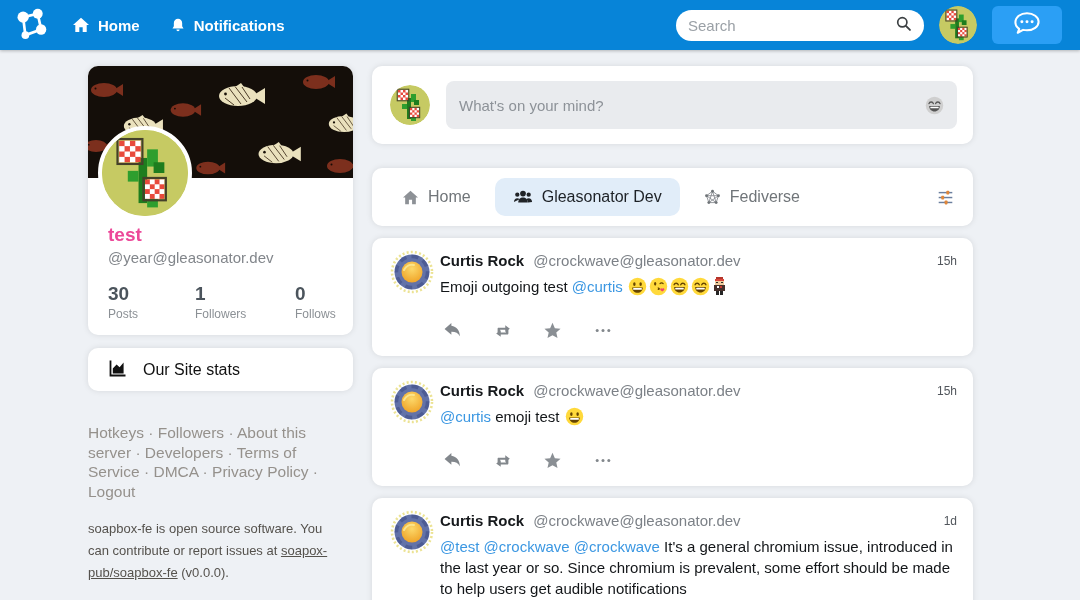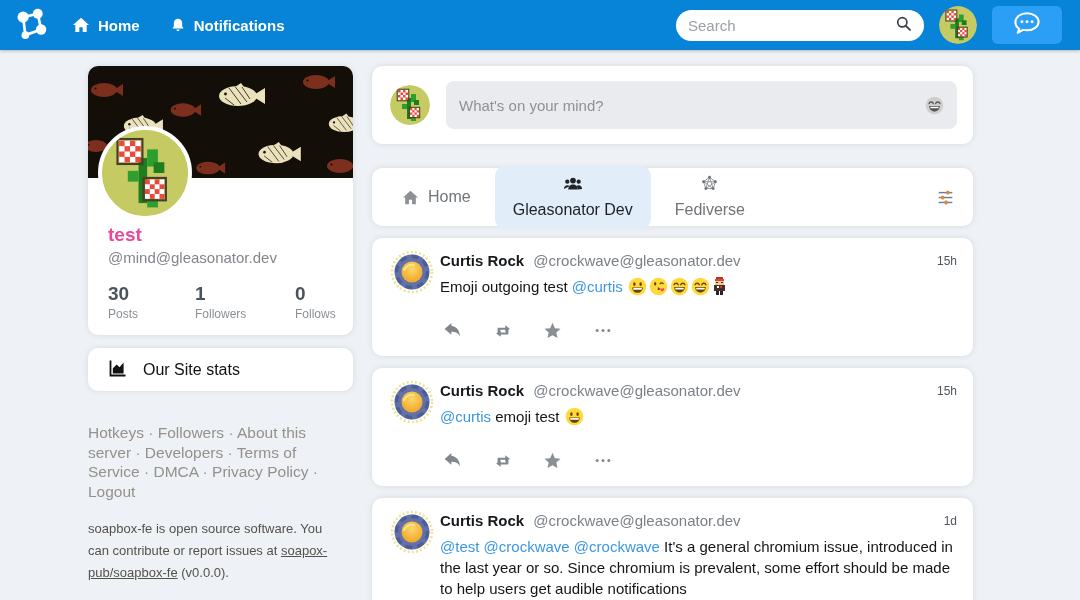--- a/index.html
+++ b/index.html
@@ -62,21 +62,21 @@
                    display:flex; align-items:center; padding:0 13px; }
   .compose-field input { flex:1; border:none; outline:none; background:transparent; font-size:15px;
                          font-family:"Liberation Sans",sans-serif; color:#333; }
   .compose-field input::placeholder { color:#8d9298; }
   .emoji-btn { cursor:pointer; display:flex; margin-left:8px; }
 
   
   .tabs { margin-top:24px; height:58px; display:flex; align-items:center; padding:0 18px; }
   .tab { display:flex; align-items:center; gap:9px; font-size:16px; color:#707579; cursor:pointer;
          padding:10px 12px; border-radius:10px; }
-  .tab + .tab { margin-left:12px;flex-direction:column; }
+  .tab + .tab { margin-left:12px; }
   .tab.active { background:#e1edf9; color:#1d2126; font-weight:500; padding:10px 18px; }
   .tab svg { display:block; }
   .col-settings { margin-left:auto; cursor:pointer; display:flex; }
 
   
   .timeline { margin-top:12px; }
   .post { position:relative; padding:14px 16px 16px 18px; margin-bottom:12px; }
   .post-avatar { position:absolute; left:18px; top:12px; width:44px; height:44px; border-radius:50%;
                  overflow:hidden; cursor:pointer; }
   .post-head { margin-left:50px; padding-right:50px; font-size:15px; white-space:nowrap; overflow:hidden; }
@@ -231,21 +231,21 @@
             <rect x="22.25" y="23" width="2.25" height="2.25" fill="#fff"></rect>
             <rect x="22.25" y="27.5" width="2.25" height="2.25" fill="#fff"></rect>
             <rect x="24.5" y="25.25" width="2.25" height="2.25" fill="#fff"></rect>
             <rect x="24.5" y="29.75" width="2.25" height="2.25" fill="#fff"></rect>
             <rect x="26.75" y="23" width="2.25" height="2.25" fill="#fff"></rect>
             <rect x="26.75" y="27.5" width="2.25" height="2.25" fill="#fff"></rect>
             <rect x="7.2" y="4.2" width="11.6" height="11.6" fill="none" stroke="#44402a" stroke-width="1"></rect>
             <rect x="19.3" y="22.3" width="10.4" height="10.4" fill="none" stroke="#44402a" stroke-width="1"></rect>
           </svg></div>
       <div class="profile-name">test</div>
-      <div class="profile-handle">@mind@gleasonator.dev</div>
+      <div class="profile-handle">@year@gleasonator.dev</div>
       <div class="stats">
         <div class="stat">
           <div class="stat-value">30</div>
           <div class="stat-label">Posts</div>
         </div>
         <div class="stat">
           <div class="stat-value">1</div>
           <div class="stat-label">Followers</div>
         </div>
         <div class="stat">

